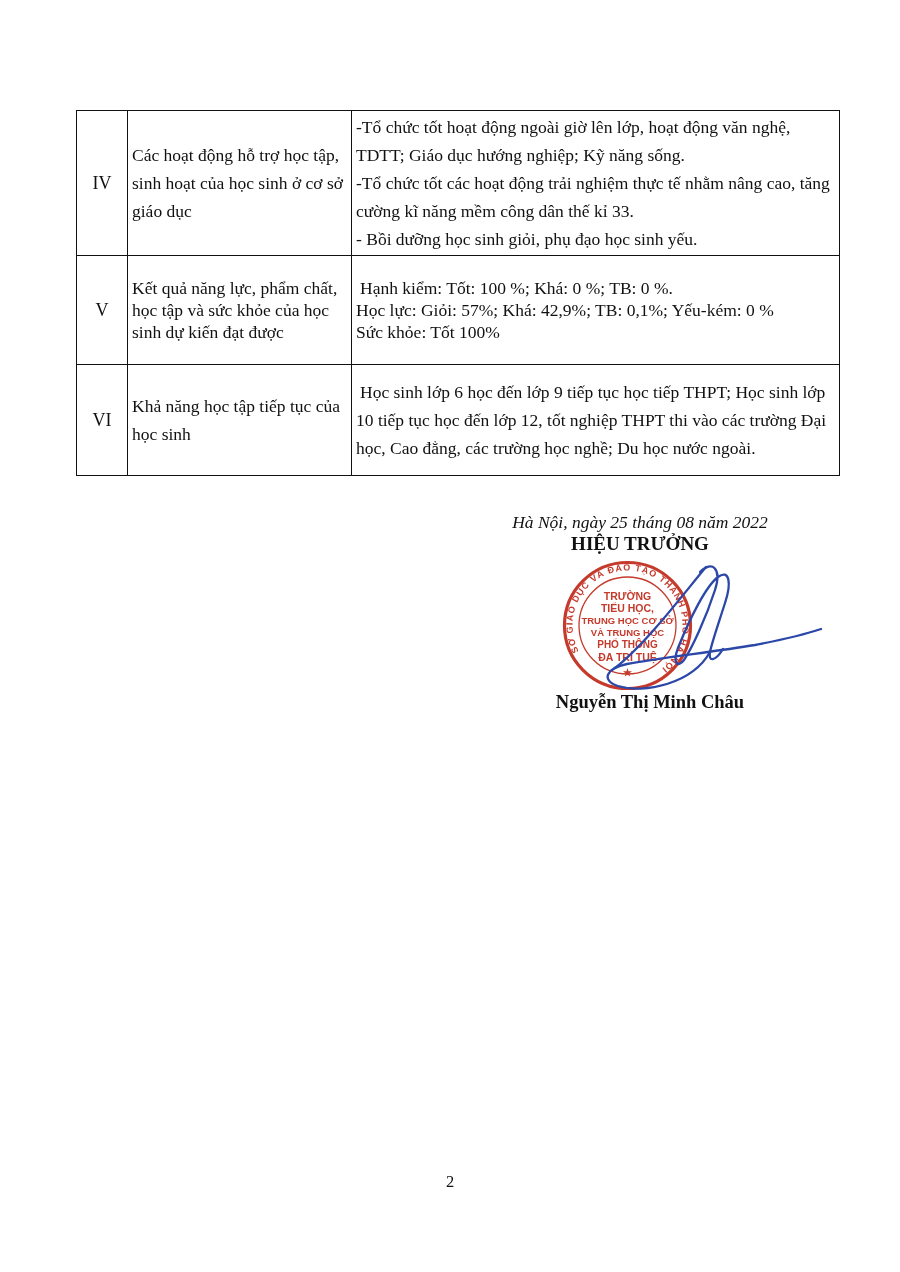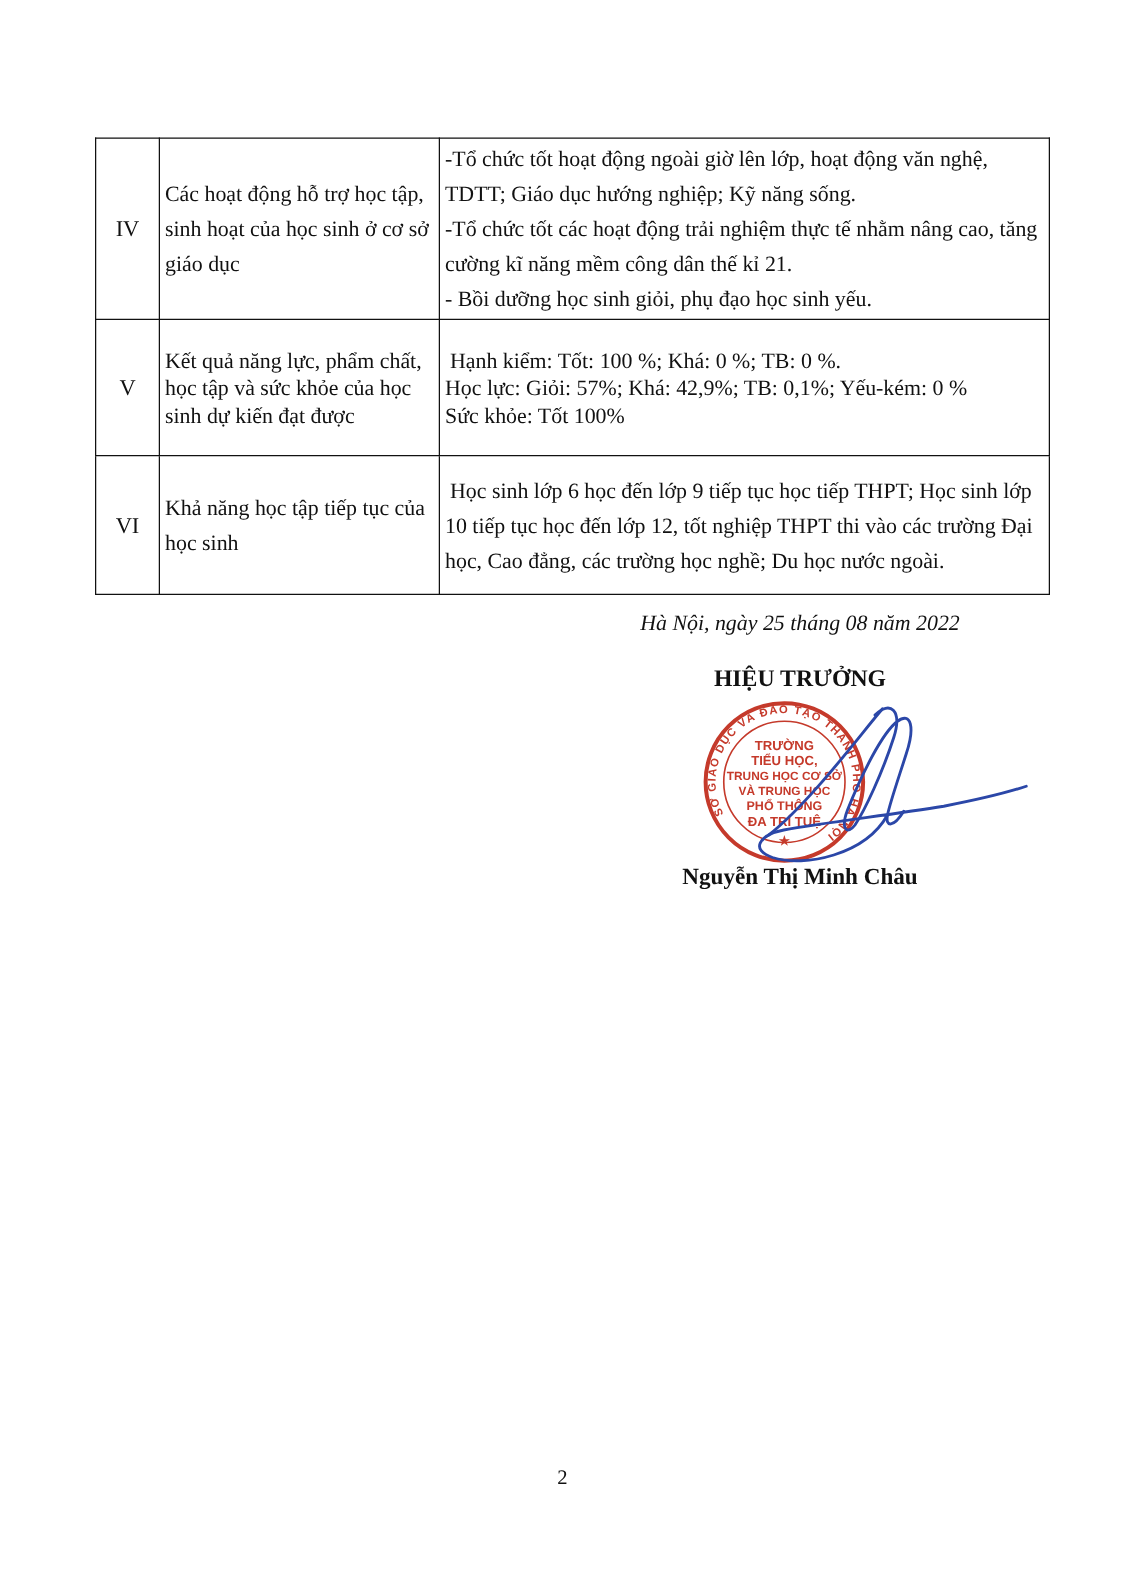--- a/index.html
+++ b/index.html
@@ -27,51 +27,51 @@
   td.c-cat{width:216px;padding-left:4px;margin-top:36px;}
   td.c-det{padding-left:4px;}
   .row-iv{height:136px;}
   .row-v{height:109px;}
   .row-v td.c-det,.row-v td.c-cat{line-height:22px;}
   .row-vi{height:111px;}
   .det-line{margin:0;}
   .indent1{text-indent:4px;}
   
   .place-date{
-    position:absolute;left:430px;top:488px;width:420px;
+    position:absolute;left:430px;top:512px;width:420px;
     text-align:center;font-style:italic;font-size:17.5px;
   }
   .signer-title{
     position:absolute;left:430px;top:533px;width:420px;
     text-align:center;font-weight:bold;font-size:19px;
   }
   .stamp-wrap{position:absolute;left:560px;top:558px;width:135px;height:135px;}
   .signature-wrap{position:absolute;left:585px;top:552px;width:245px;height:140px;}
   .signer-name{
-    position:absolute;left:470px;top:692px;width:340px;
+    position:absolute;left:480px;top:692px;width:340px;
     text-align:center;font-weight:bold;font-size:18.5px;
   }
   .page-number{
     position:absolute;left:0;top:1172px;width:900px;
     text-align:center;font-size:16.5px;
   }
 </style>
 </head>
 <body>
 
 <div class="page">
 
   <table class="report-table">
     <tbody>
       <tr class="row-iv">
         <td class="c-num">IV</td>
         <td class="c-cat">Các hoạt động hỗ trợ học tập, sinh hoạt của học sinh ở cơ sở giáo dục</td>
         <td class="c-det">
           <p class="det-line">-Tổ chức tốt hoạt động ngoài giờ lên lớp, hoạt động văn nghệ, TDTT; Giáo dục hướng nghiệp; Kỹ năng sống.</p>
-          <p class="det-line">-Tổ chức tốt các hoạt động trải nghiệm thực tế nhằm nâng cao, tăng cường kĩ năng mềm công dân thế kỉ 21.</p>
+          <p class="det-line">-Tổ chức tốt các hoạt động trải nghiệm thực tế nhằm nâng cao, tăng cường kĩ năng mềm công dân thế kỉ 33.</p>
           <p class="det-line">- Bồi dưỡng học sinh giỏi, phụ đạo học sinh yếu.</p>
         </td>
       </tr>
       <tr class="row-v">
         <td class="c-num">V</td>
         <td class="c-cat">Kết quả năng lực, phẩm chất, học tập và sức khỏe của học sinh dự kiến đạt được</td>
         <td class="c-det">
           <p class="det-line indent1">Hạnh kiểm: Tốt: 100 %; Khá: 0 %; TB: 0 %.</p>
           <p class="det-line">Học lực: Giỏi: 57%; Khá: 42,9%; TB: 0,1%; Yếu-kém: 0 %</p>
           <p class="det-line">Sức khỏe: Tốt 100%</p>

